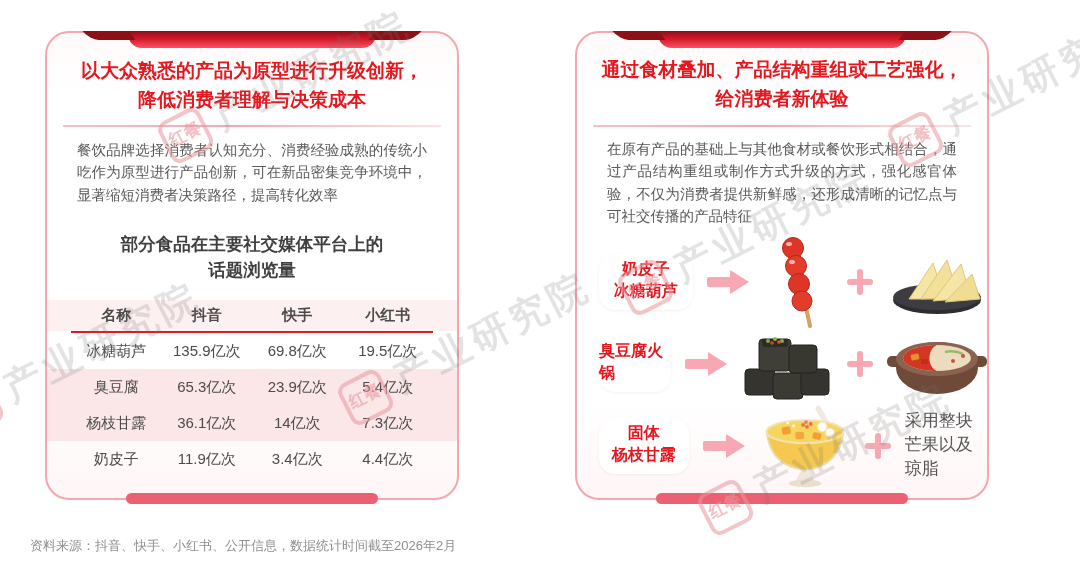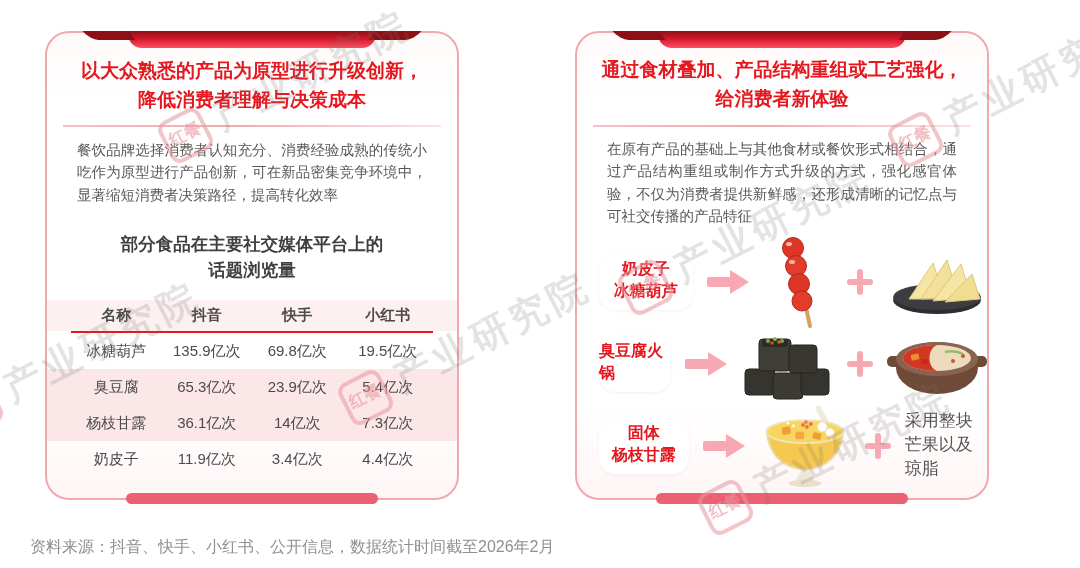--- a/index.html
+++ b/index.html
@@ -57,21 +57,21 @@
 
   
   .wm { position:absolute; display:flex; align-items:center; gap:12px;
         transform:rotate(-27deg); pointer-events:none; z-index:9; }
   .wm-logo { width:46px; height:46px; border:4px solid rgba(232,150,157,.55); border-radius:10px;
              color:rgba(232,150,157,.6); font-weight:bold; font-size:17px; line-height:1.1;
              display:flex; align-items:center; justify-content:center; text-align:center; width:46px; }
   .wm-text { font-size:38px; font-weight:bold; color:rgba(120,115,115,.20);
              letter-spacing:5px; white-space:nowrap; }
 
-  .footer { position:absolute; left:30px; top:537px; font-size:16px; color:#8f8f8f; }
+  .footer { position:absolute; left:30px; top:537px; font-size:13px; color:#8f8f8f; }
 </style>
 </head>
 <body>
 
 <div class="canvas">
 
   <section class="card card-left">
     <div class="tab"></div>
 
     <div class="card-title">

